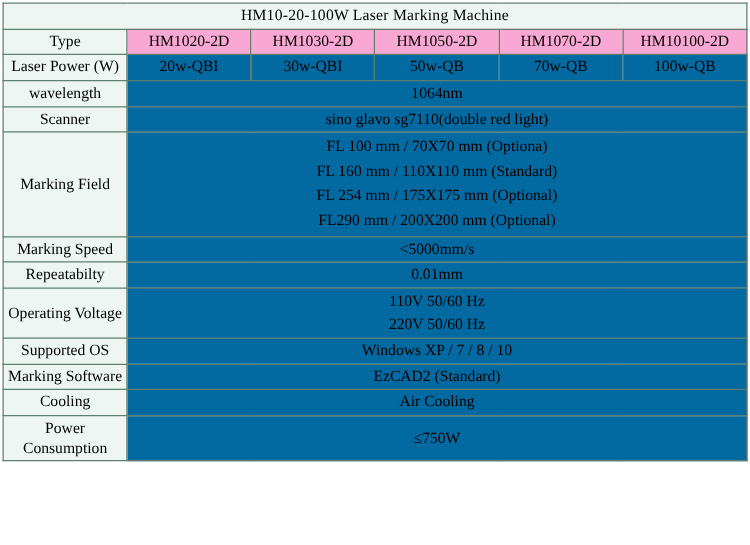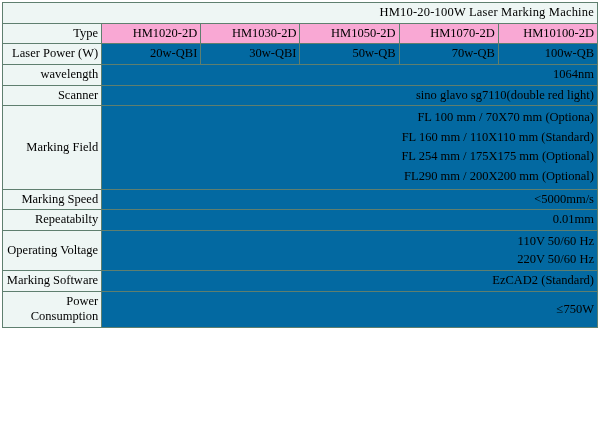--- a/index.html
+++ b/index.html
@@ -22,21 +22,21 @@
     position: relative;
   }
   .spec-table {
     width: 596px;
     margin: 2px auto 0 auto;
     border-collapse: collapse;
     table-layout: fixed;
   }
   .spec-table td, .spec-table th {
     border: 1px solid #5f7f6f;
-    text-align: right;
+    text-align: center;
     vertical-align: middle;
     font-size: 12.5px;
     line-height: 1.25;
     padding: 2px 3px;
     font-weight: normal;
   }
   .title-cell {
     background: #eef6f4;
     font-size: 17px;
     font-weight: bold;
@@ -130,27 +130,35 @@
 
       <tr>
         <td class="label-cell">Operating Voltage</td>
         <td class="val multi-line" colspan="5">
           <div>110V 50/60 Hz</div>
           <div>220V 50/60 Hz</div>
         </td>
       </tr>
 
 
+      <tr>
+        <td class="label-cell">Supported OS</td>
+        <td class="val" colspan="5">Windows XP / 7 / 8 / 10</td>
+      </tr>
 
       <tr>
         <td class="label-cell">Marking Software</td>
         <td class="val" colspan="5">EzCAD2 (Standard)</td>
       </tr>
 
 
+      <tr>
+        <td class="label-cell">Cooling</td>
+        <td class="val" colspan="5">Air Cooling</td>
+      </tr>
 
       <tr>
         <td class="label-cell">Power Consumption</td>
         <td class="val" colspan="5">≤750W</td>
       </tr>
 
     </tbody>
   </table>
 </div>
 

